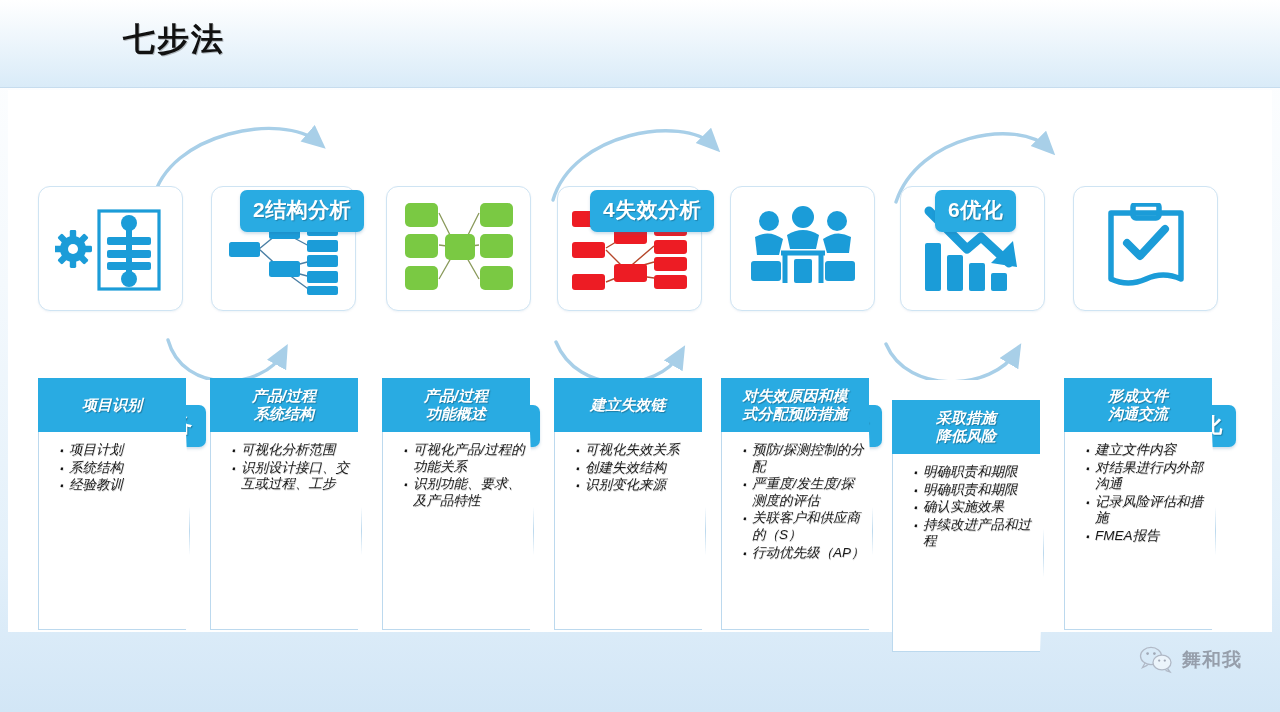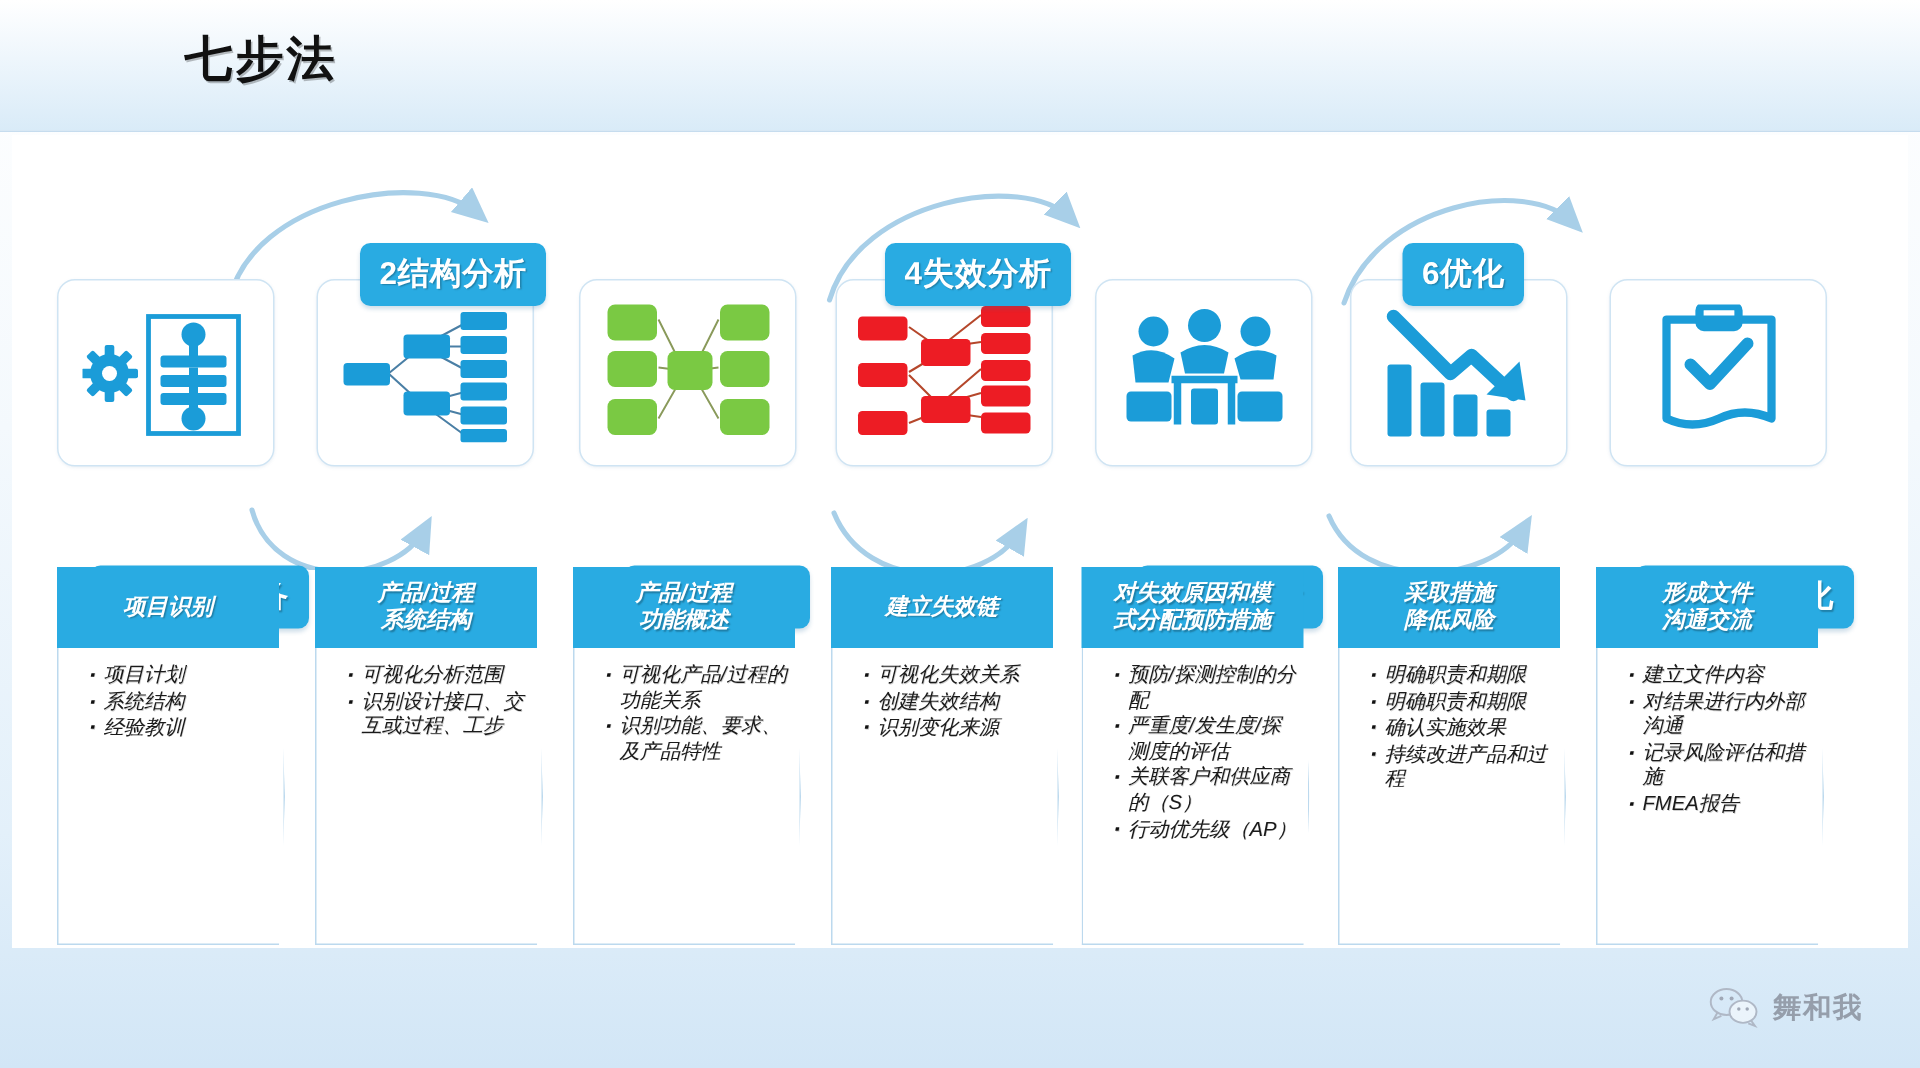--- a/index.html
+++ b/index.html
@@ -55,20 +55,21 @@
     background: #29abe2;
     color: #ffffff;
     font-size: 21px;
     font-weight: bold;
     border-radius: 7px;
     padding: 6px 13px 8px 13px;
     white-space: nowrap;
     text-shadow: 1px 1px 1px rgba(0,0,0,.25);
     box-shadow: 0 2px 3px rgba(40,110,160,.22);
     letter-spacing: .5px;
+    margin-top: 28px;
   }
 
   
   #cards { position: absolute; left: 0; top: 288px; width: 1264px; height: 254px; font-style: italic; }
 
   .card { position: absolute; top: 0; width: 152px; height: 252px; }
 
   .card-head {
     position: relative;
     width: 148px; height: 54px;
@@ -101,21 +102,21 @@
     text-shadow: .5px .5px 0 rgba(0,0,0,.18);
     word-break: break-all;
   }
   .card-body li:before {
     content: "·";
     position: absolute; left: 1px; top: -1px;
     font-size: 16px; font-weight: bold; color: #111;
   }
 
   
-  #footer { position: absolute; left: 0; bottom: 0; width: 1280px; height: 80px; border-radius: 20px; }
+  #footer { position: absolute; left: 0; bottom: 12px; width: 1280px; height: 80px; border-radius: 20px; }
   #watermark {
     position: absolute; right: 38px; bottom: 26px;
     display: flex; align-items: center; gap: 9px;
     opacity: .52;
   }
   #wm-text {
     font-size: 19px; font-weight: bold; color: #5b5b66;
     letter-spacing: 1px;
     filter: blur(.3px);
   }
@@ -344,21 +345,21 @@
         <div class="card-head">对失效原因和模<br>式分配预防措施</div>
         <div class="card-body">
           <ul>
               <li>预防/探测控制的分配</li>
               <li>严重度/发生度/探测度的评估</li>
               <li>关联客户和供应商的（S）</li>
               <li>行动优先级（AP）</li>
             </ul>
         </div>
       </div>
-      <div class="card" style="left:884px;">
+      <div class="card" style="left:884px;margin-top:22px;">
         <div class="card-head">采取措施<br>降低风险</div>
         <div class="card-body">
           <ul>
               <li>明确职责和期限</li>
               <li>明确职责和期限</li>
               <li>确认实施效果</li>
               <li>持续改进产品和过程</li>
             </ul>
         </div>
       </div>

